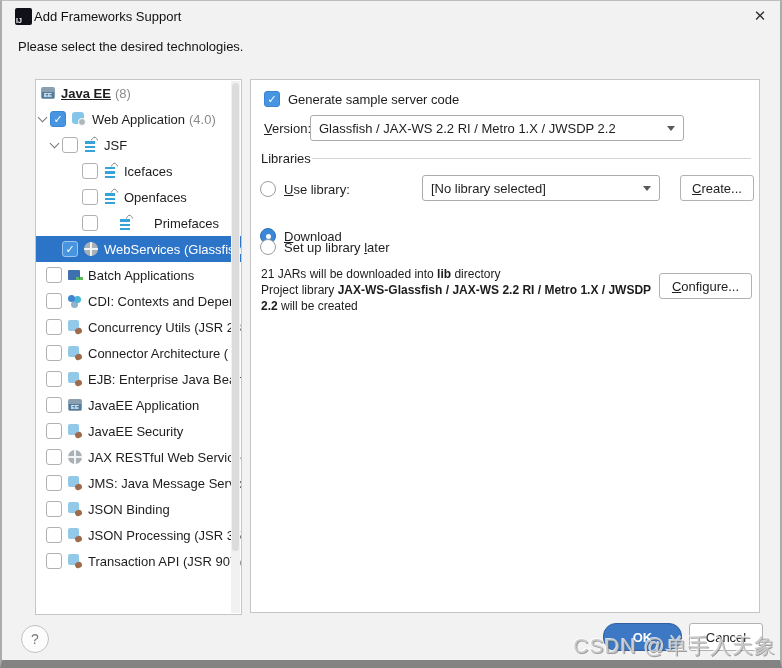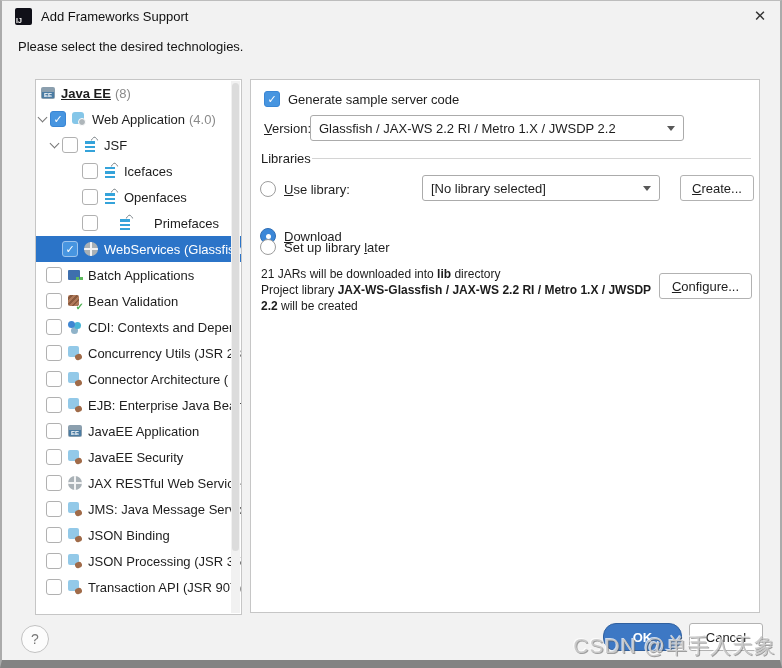--- a/index.html
+++ b/index.html
@@ -6,21 +6,21 @@
   .dialog{
     position:relative;width:782px;height:668px;box-sizing:border-box;
     background:#f2f2f2;overflow:hidden;
     border-left:2px solid #ababab;border-right:2px solid #ababab;
     border-top:1px solid #bdbdbd;border-bottom:8px solid #838383;
     font-family:"Liberation Sans",sans-serif;font-size:13px;color:#1d1d1d;
   }
   
   .titlebar{position:absolute;left:0;top:0;right:0;height:30px;display:flex;align-items:center;padding-left:13px;box-sizing:border-box;}
   .app-icon{width:17px;height:17px;background:#101018;border-radius:2px;color:#fff;font-size:7px;font-weight:bold;display:flex;align-items:flex-end;justify-content:flex-start;padding:1px;box-sizing:border-box;}
-  .wtitle{margin-left:9px;font-size:13px;color:#111;}
+  .wtitle{margin-left:2px;font-size:13px;color:#111;}
   .close{margin-left:auto;width:40px;text-align:center;font-size:15px;color:#333;cursor:pointer;}
   
   .subtitle{position:absolute;left:16px;top:37px;line-height:18px;color:#141414;}
   
   .tree{position:absolute;left:33px;top:78px;width:207px;height:536px;background:#fff;border:1px solid #c6c6c6;box-sizing:border-box;overflow:hidden;}
   .trow{height:26px;display:flex;align-items:center;white-space:nowrap;position:relative;}
   .trow.selected{background:#2b74c8;color:#fff;}
   .chev{width:14px;height:14px;flex:0 0 14px;position:relative;}
   .chev::before{content:"";position:absolute;left:3px;top:2px;width:6px;height:6px;border-right:1.6px solid #767676;border-bottom:1.6px solid #767676;transform:rotate(45deg);}
   .cb{width:14px;height:14px;flex:0 0 14px;border:1px solid #b1b1b1;border-radius:3px;background:#fff;margin-right:5px;font-size:11px;line-height:14px;text-align:center;color:#fff;}
@@ -130,25 +130,20 @@
         <span class="ic ic-globe"></span>
         <span class="lbl">WebServices (Glassfish</span>
       </div>
       <div class="trow" style="padding-left: 10px;">
         <span class="cb"></span>
         <span class="ic ic-batch"></span>
         <span class="lbl">Batch Applications</span>
       </div>
       <div class="trow" style="padding-left: 10px;">
         <span class="cb"></span>
-        <span class="ic ic-beanval"></span>
-        <span class="lbl">Bean Validation</span>
-      </div>
-      <div class="trow" style="padding-left: 10px;">
-        <span class="cb"></span>
         <span class="ic ic-cdi"></span>
         <span class="lbl">CDI: Contexts and Depen</span>
       </div>
       <div class="trow" style="padding-left: 10px;">
         <span class="cb"></span>
         <span class="ic ic-bean"></span>
         <span class="lbl">Concurrency Utils (JSR 23</span>
       </div>
       <div class="trow" style="padding-left: 10px;">
         <span class="cb"></span>

